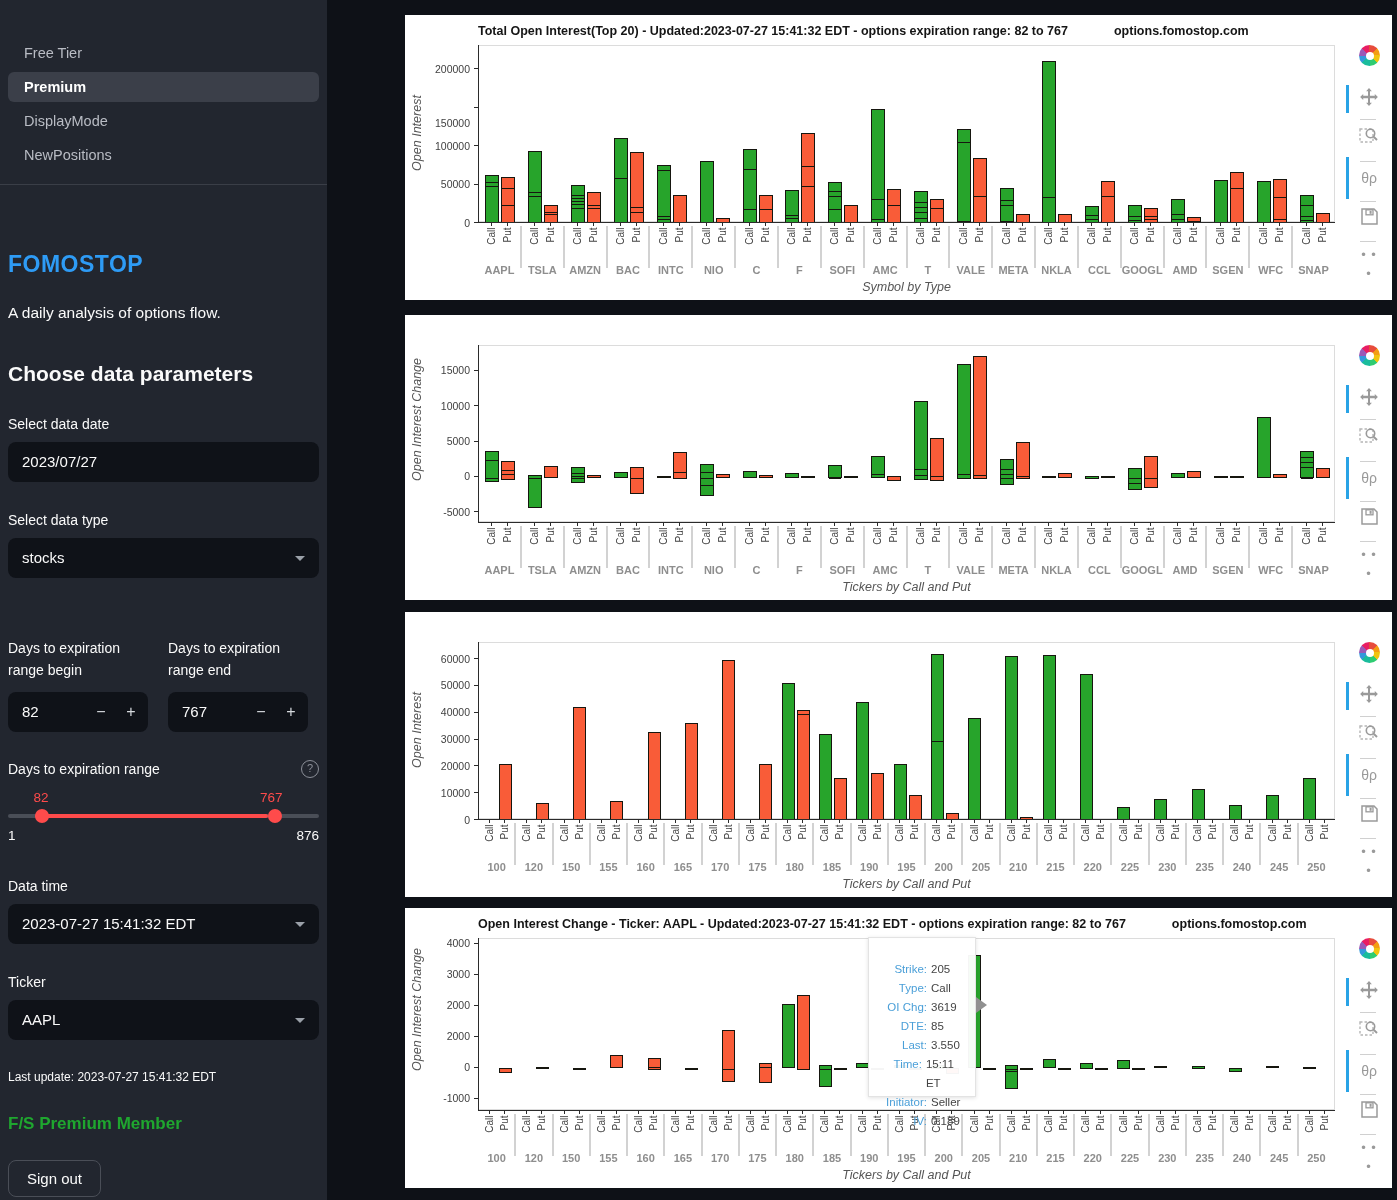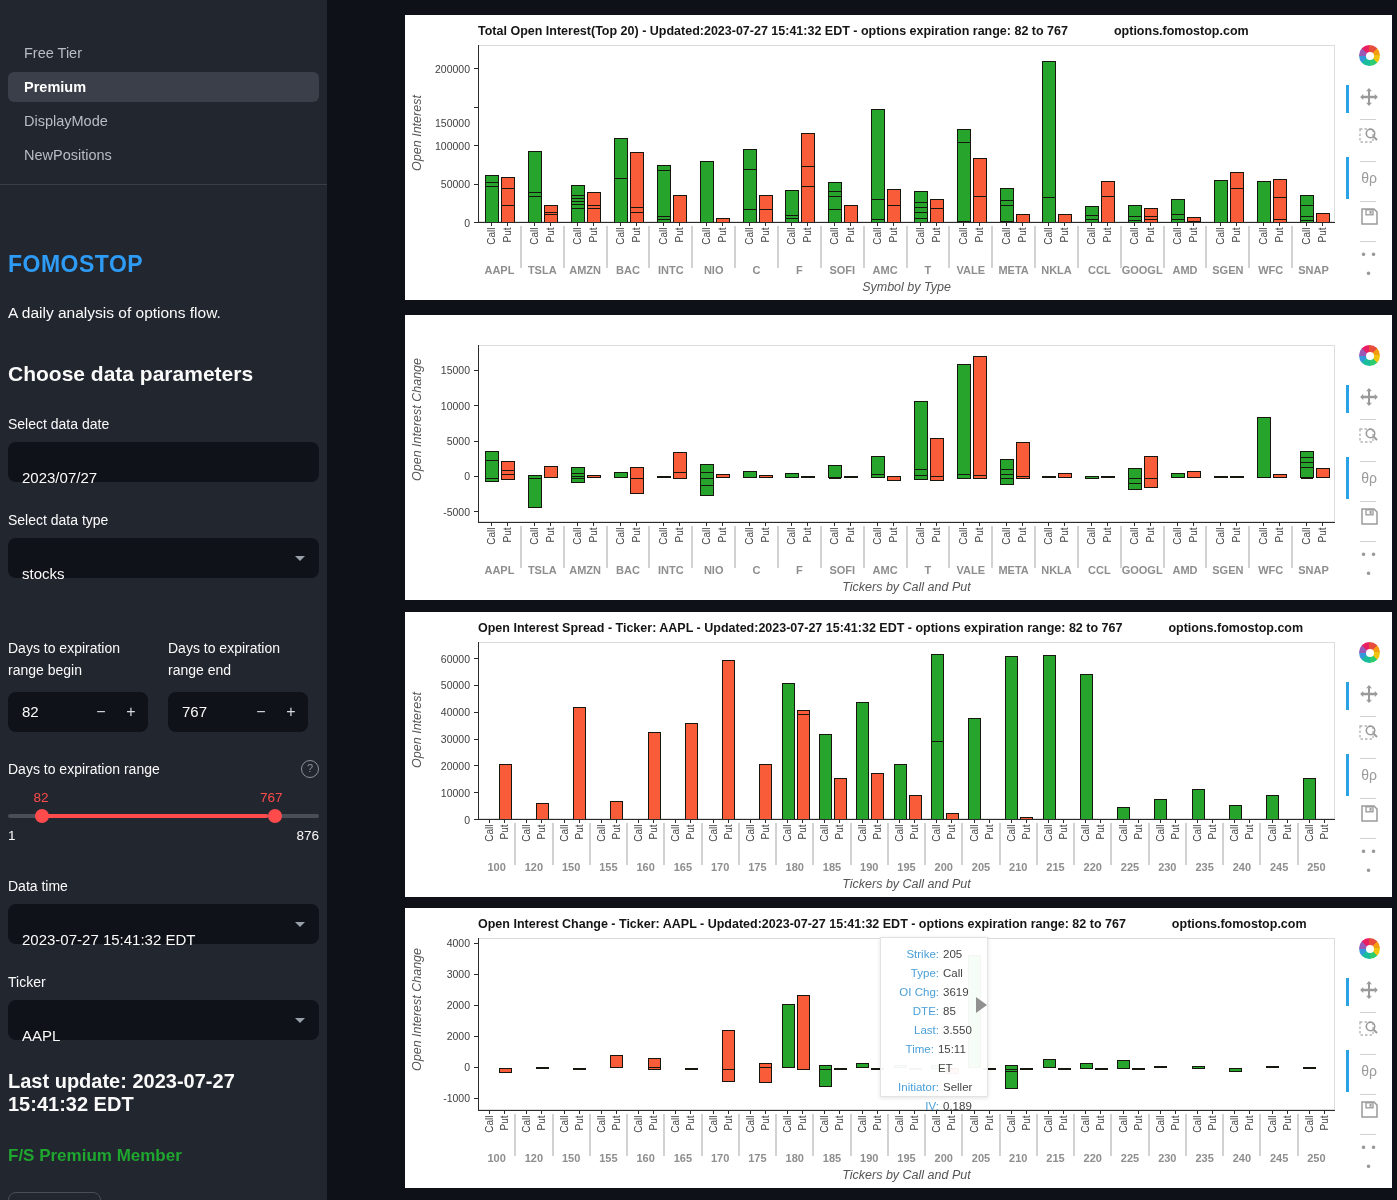--- a/index.html
+++ b/index.html
@@ -11,21 +11,21 @@
   .nav { padding-top:34px; }
   .nav-item { margin:4px 8px; padding:7px 16px; border-radius:6px; font-size:14.5px;
     color:#b9bcc4; cursor:pointer; }
   .nav-item.active { background:#3b3f49; color:#ffffff; font-weight:bold; }
   .sidebar-divider { border:none; border-top:1px solid #3a3e47; margin:14px 0 0 0; }
   .brand { margin:66px 8px 0 8px; font-size:23px; font-weight:bold; letter-spacing:.5px; }
   .tagline { margin:26px 8px 0 8px; font-size:15.5px; color:#fafafa; }
   .section-title { margin:40px 8px 0 8px; font-size:21px; font-weight:bold; }
   .field-label { margin:30px 8px 0 8px; font-size:14px; }
   .input-box { position:relative; margin:10px 8px 0 8px; height:40px; background:#0f1218;
-    border-radius:8px; color:#fafafa; font-size:15px; line-height:40px; padding:16px 14px;
+    border-radius:8px; color:#fafafa; font-size:15px; line-height:40px; padding:0 14px;
     cursor:pointer; }
   .caret { position:absolute; right:14px; top:18px; width:0; height:0;
     border-left:5px solid transparent; border-right:5px solid transparent;
     border-top:5px solid #9aa0a8; }
   .two-col { display:flex; gap:20px; margin:0 8px; }
   .col { width:140px; }
   .col .field-label { margin-left:0; margin-right:0; line-height:1.55; min-height:44px; }
   .num-input { position:relative; margin-top:10px; height:40px; background:#0f1218;
     border-radius:8px; font-size:15px; line-height:40px; padding:0 14px; }
   .step-btn { position:absolute; top:0; width:26px; text-align:center; color:#d7dade;
@@ -33,21 +33,21 @@
   .step-minus { right:34px; } .step-plus { right:4px; }
   .range-head { display:flex; justify-content:space-between; align-items:center; margin:28px 8px 0 8px; }
   .help-icon { width:18px; height:18px; border:1.5px solid #8b8f98; border-radius:50%;
     color:#8b8f98; font-size:11px; text-align:center; line-height:15px; }
   .slider { position:relative; margin:14px 8px 0 8px; height:56px; }
   .slider .track { position:absolute; left:0; right:0; top:22px; height:4px; background:#4a4e57; border-radius:2px; }
   .slider .track-active { position:absolute; top:22px; height:4px; border-radius:2px; }
   .slider .handle { position:absolute; top:17px; width:14px; height:14px; border-radius:50%; cursor:pointer; }
   .slider .val { position:absolute; top:-2px; font-size:13.5px; }
   .slider .minmax { position:absolute; top:36px; font-size:13.5px; color:#fafafa; }
-  .last-update { margin:30px 8px 0 8px; font-size:20px; font-weight:bold; }
+  .last-update { margin:30px 8px 0 8px; font-size:12px; font-weight:normal; }
   .member { margin:30px 8px 0 8px; font-size:17px; font-weight:bold; }
   .signout-btn { margin:26px 8px 0 8px; display:inline-block; padding:9px 18px;
     border:1px solid #4a4e57; border-radius:8px; font-size:15px; color:#fafafa;
     background:transparent; cursor:pointer; }
   
   .card { position:absolute; left:405px; width:987px; background:#ffffff; }
   .chart-title { position:absolute; left:73px; top:9px; font-size:12.5px; font-weight:bold;
     color:#151515; white-space:nowrap; }
   .chart-watermark { margin-left:46px; font-weight:bold; color:#151515; }
   .plot { position:absolute; background:#fff; border:1px solid #dcdcdc; }
@@ -74,21 +74,21 @@
   .mb-logo::after { content:""; position:absolute; left:6.5px; top:6.5px; width:8px; height:8px;
     background:#fff; border-radius:50%; }
   .mb-icon { position:absolute; left:5px; width:24px; height:24px; cursor:pointer;
     color:#9a9a9a; text-align:center; }
   .mb-blue { position:absolute; left:-6px; width:3px; background:#29a3e6; }
   .mb-sep { position:absolute; left:8px; width:16px; height:1px; background:#d0d0d0; }
   .mb-dots { font-size:13px; color:#9a9a9a; letter-spacing:1px; line-height:18px; }
   .mb-hover-glyph { font-size:14px; color:#9a9a9a; line-height:22px; }
   
   .hover-tooltip { position:absolute; background:rgba(255,255,255,.96); border:1px solid #e3e3e3;
-    box-shadow:0 1px 4px rgba(0,0,0,.12); padding:7px 8px; z-index:5;margin-left:12px; }
+    box-shadow:0 1px 4px rgba(0,0,0,.12); padding:22px 8px; z-index:5; }
   .tt-row { display:flex; font-size:11.5px; line-height:19px; }
   .tt-label { width:50px; text-align:right; margin-right:4px; }
   .tt-value { color:#444; }
   .tt-arrow { position:absolute; width:0; height:0; border-top:8px solid transparent;
     border-bottom:8px solid transparent; border-left:11px solid #909090; z-index:6; }
 </style>
 </head>
 <body>
 
 <aside class="sidebar">
@@ -714,21 +714,20 @@
         <div class="mb-icon" style="top: 200px;"><span class="mb-dots">• • •</span></div>
         <div class="mb-blue" style="top: 40px; height: 28px;"></div>
         <div class="mb-blue" style="top: 112px; height: 42px;"></div>
         <div class="mb-sep" style="top: 74px;"></div>
         <div class="mb-sep" style="top: 116px;"></div>
         <div class="mb-sep" style="top: 156px;"></div>
         <div class="mb-sep" style="top: 196px;"></div>
       </div>
     </section>
   <section class="card" id="card-2" style="top:612px; height:285px;">
-      <div class="chart-title"><span>Open Interest Spread - Ticker: AAPL - Updated:2023-07-27 15:41:32 EDT - options expiration range: 82 to 767</span><span class="chart-watermark">options.fomostop.com</span></div>
       <div class="plot" style="left: 73px; top: 30px; width: 857px; height: 177px;">
         <div class="bar" style="left: 19.6304px; top: 120.682px; width: 13px; height: 56.3182px; background: rgb(249, 92, 56);"></div>
         <div class="bar" style="left: 56.8913px; top: 159.568px; width: 13px; height: 17.4318px; background: rgb(249, 92, 56);"></div>
         <div class="bar" style="left: 94.1522px; top: 64.3636px; width: 13px; height: 112.636px; background: rgb(249, 92, 56);"></div>
         <div class="bar" style="left: 131.413px; top: 158.227px; width: 13px; height: 18.7727px; background: rgb(249, 92, 56);"></div>
         <div class="bar" style="left: 168.674px; top: 88.5px; width: 13px; height: 88.5px; background: rgb(249, 92, 56);"></div>
         <div class="bar" style="left: 205.935px; top: 80.4545px; width: 13px; height: 96.5455px; background: rgb(249, 92, 56);"></div>
         <div class="bar" style="left: 243.196px; top: 17.4318px; width: 13px; height: 159.568px; background: rgb(249, 92, 56);"></div>
         <div class="bar" style="left: 280.457px; top: 121.218px; width: 13px; height: 55.7818px; background: rgb(249, 92, 56);"></div>
         <div class="bar" style="left: 302.717px; top: 40.2273px; width: 13px; height: 136.773px; background: rgb(39, 164, 43);"></div>

